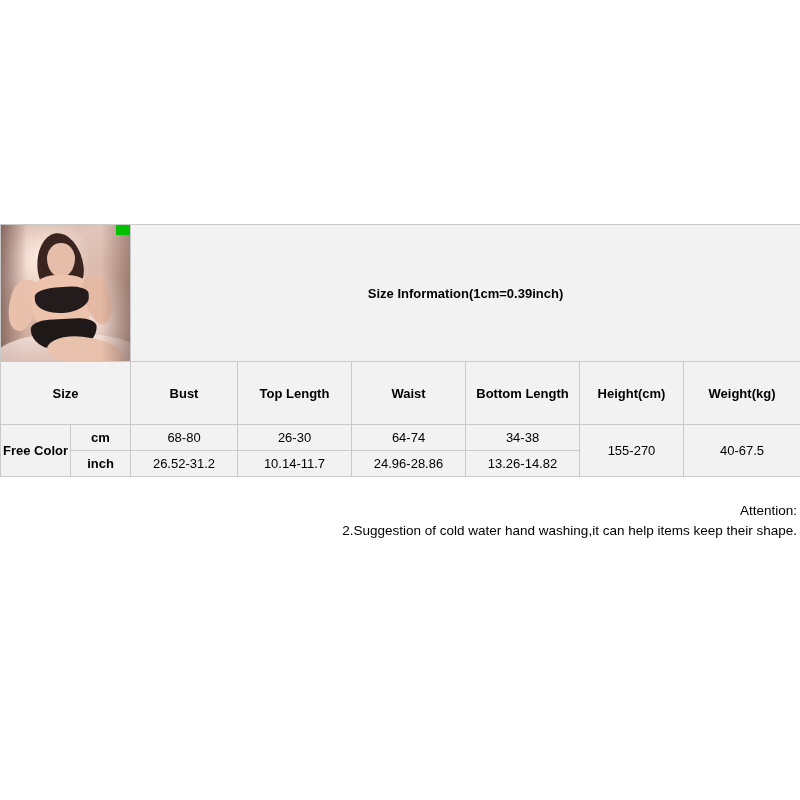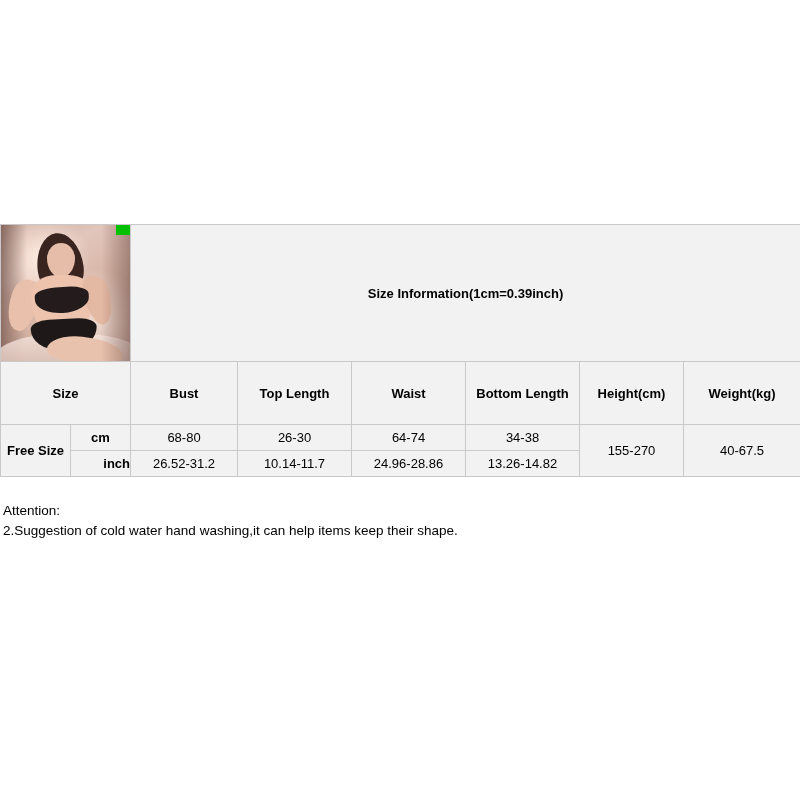--- a/index.html
+++ b/index.html
@@ -175,21 +175,21 @@
     left: 0;
     top: 497px;
     width: 800px;
     background: #ffffff;
     padding: 4px 3px 0 3px;
     box-sizing: border-box;
     font-size: 13.5px;
     color: #000;
     line-height: 1.45;
   }
-  .attention div { white-space: pre-wrap; }
+  .attention div { white-space: pre-wrap; text-align: right; }
 </style>
 </head>
 <body>
 
 <div id="page">
 
   <table class="size-chart">
     <colgroup>
       <col style="width:70px">
       <col style="width:60px">
@@ -225,32 +225,32 @@
         <td class="hdr-size" colspan="2" style="height:62px;margin-left:28px;">Size</td>
         <td class="hdr">Bust</td>
         <td class="hdr">Top Length</td>
         <td class="hdr">Waist</td>
         <td class="hdr">Bottom Length</td>
         <td class="hdr">Height(cm)</td>
         <td class="hdr">Weight(kg)</td>
       </tr>
 
       <tr>
-        <td class="freesize" rowspan="2">Free Size</td>
+        <td class="freesize" rowspan="2">Free Color</td>
         <td class="unit" style="height:25px;">cm</td>
         <td class="val">68-80</td>
         <td class="val">26-30</td>
         <td class="val">64-74</td>
         <td class="val">34-38</td>
         <td class="val" rowspan="2">155-270</td>
         <td class="val" rowspan="2">40-67.5</td>
       </tr>
 
       <tr>
-        <td class="unit" style="height:25px;text-align:right;">inch</td>
+        <td class="unit" style="height:25px;">inch</td>
         <td class="val">26.52-31.2</td>
         <td class="val">10.14-11.7</td>
         <td class="val">24.96-28.86</td>
         <td class="val">13.26-14.82</td>
       </tr>
     </tbody>
   </table>
 
   <div class="attention">
     <div>Attention:</div>

